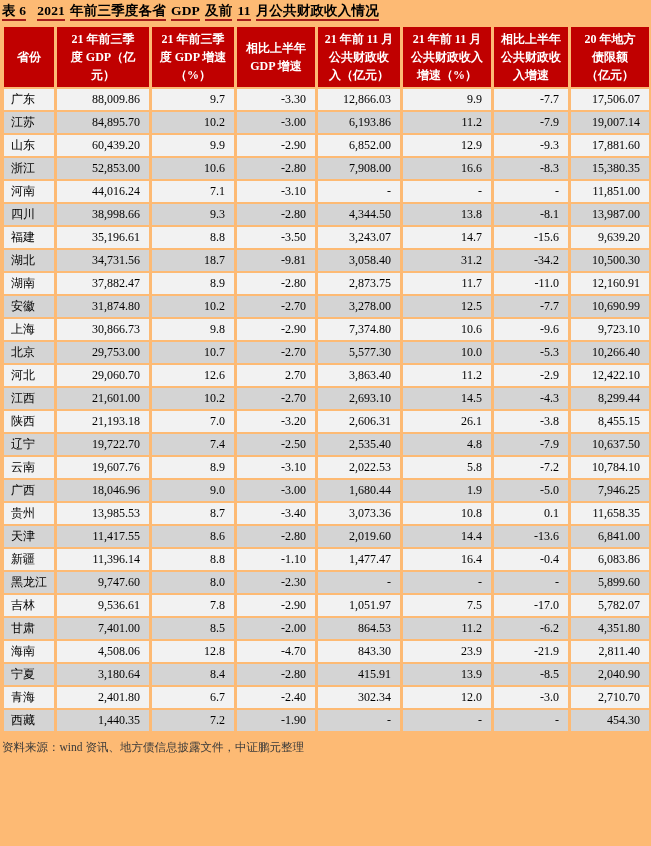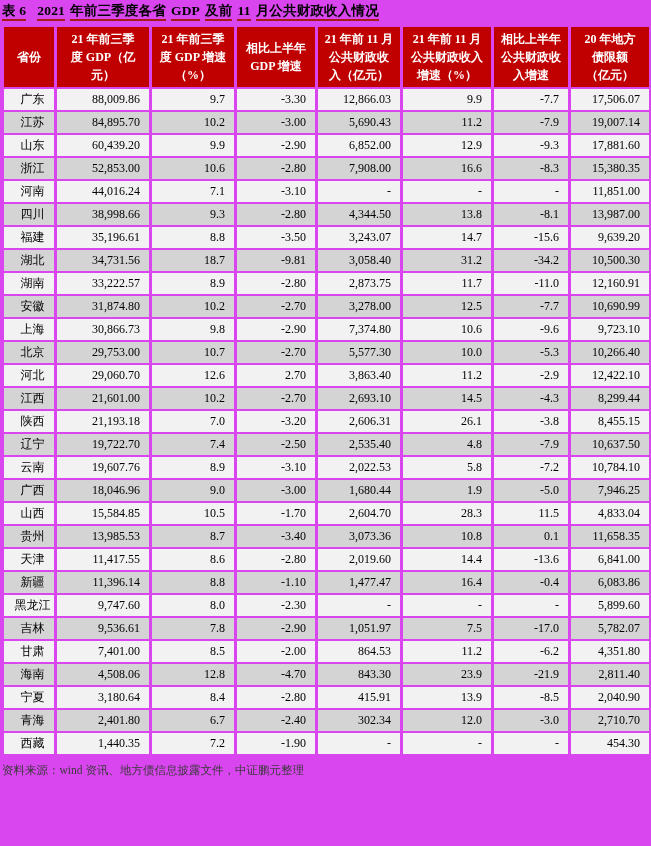--- a/index.html
+++ b/index.html
@@ -1,18 +1,18 @@
 <!DOCTYPE html>
 <html><head>
 <meta charset="utf-8">
 <style>
   html,body{margin:0;padding:0;background:#ffffff;}
   .page{
     width:651px;height:846px;box-sizing:border-box;
-    background:#d946ef;overflow:hidden;
+    background:#fdba74;overflow:hidden;
     font-family:"Liberation Serif",serif;color:#000;
     padding:2px 1px 0 1px;
   }
   .table-title{
     font-size:13.5px;font-weight:bold;color:#000;
     margin:1px 0 4px 1px;letter-spacing:0.2px;white-space:nowrap;
   }
   .title-token{
     border-bottom:2px solid #A61C1C;
     padding-bottom:0px;margin-right:5px;display:inline-block;line-height:16px;
@@ -26,21 +26,21 @@
     background:#C00000;color:#ffffff;font-weight:bold;
     font-size:12px;line-height:18px;text-align:center;
     vertical-align:middle;padding:3px 1px;
   }
   thead th div{white-space:nowrap;}
   tbody td{
     font-size:12px;line-height:21px;height:21px;
     white-space:nowrap;overflow:hidden;vertical-align:middle;
   }
   td.cell-right{text-align:right;padding:0 9px 0 0;}
-  td.cell-left{text-align:center;padding:0 0 0 7px;}
+  td.cell-left{text-align:left;padding:0 0 0 7px;}
   tbody tr:nth-child(odd) td{background:#F2F2F2;}
   tbody tr:nth-child(even) td{background:#D4D4D4;}
   .source-note{
     font-size:11.5px;color:#3a3a3a;margin:7px 0 0 1px;white-space:nowrap;
   }
 </style>
 </head>
 <body>
 
 <div class="page">
@@ -107,21 +107,21 @@
           <td class="cell-right">12,866.03</td>
           <td class="cell-right">9.9</td>
           <td class="cell-right">-7.7</td>
           <td class="cell-right">17,506.07</td>
         </tr>
         <tr>
           <td class="cell-left">江苏</td>
           <td class="cell-right">84,895.70</td>
           <td class="cell-right">10.2</td>
           <td class="cell-right">-3.00</td>
-          <td class="cell-right">5,690.43</td>
+          <td class="cell-right">6,193.86</td>
           <td class="cell-right">11.2</td>
           <td class="cell-right">-7.9</td>
           <td class="cell-right">19,007.14</td>
         </tr>
         <tr>
           <td class="cell-left">山东</td>
           <td class="cell-right">60,439.20</td>
           <td class="cell-right">9.9</td>
           <td class="cell-right">-2.90</td>
           <td class="cell-right">6,852.00</td>
@@ -174,21 +174,21 @@
           <td class="cell-right">34,731.56</td>
           <td class="cell-right">18.7</td>
           <td class="cell-right">-9.81</td>
           <td class="cell-right">3,058.40</td>
           <td class="cell-right">31.2</td>
           <td class="cell-right">-34.2</td>
           <td class="cell-right">10,500.30</td>
         </tr>
         <tr>
           <td class="cell-left">湖南</td>
-          <td class="cell-right">33,222.57</td>
+          <td class="cell-right">37,882.47</td>
           <td class="cell-right">8.9</td>
           <td class="cell-right">-2.80</td>
           <td class="cell-right">2,873.75</td>
           <td class="cell-right">11.7</td>
           <td class="cell-right">-11.0</td>
           <td class="cell-right">12,160.91</td>
         </tr>
         <tr>
           <td class="cell-left">安徽</td>
           <td class="cell-right">31,874.80</td>
@@ -273,30 +273,20 @@
           <td class="cell-left">广西</td>
           <td class="cell-right">18,046.96</td>
           <td class="cell-right">9.0</td>
           <td class="cell-right">-3.00</td>
           <td class="cell-right">1,680.44</td>
           <td class="cell-right">1.9</td>
           <td class="cell-right">-5.0</td>
           <td class="cell-right">7,946.25</td>
         </tr>
         <tr>
-          <td class="cell-left">山西</td>
-          <td class="cell-right">15,584.85</td>
-          <td class="cell-right">10.5</td>
-          <td class="cell-right">-1.70</td>
-          <td class="cell-right">2,604.70</td>
-          <td class="cell-right">28.3</td>
-          <td class="cell-right">11.5</td>
-          <td class="cell-right">4,833.04</td>
-        </tr>
-        <tr>
           <td class="cell-left">贵州</td>
           <td class="cell-right">13,985.53</td>
           <td class="cell-right">8.7</td>
           <td class="cell-right">-3.40</td>
           <td class="cell-right">3,073.36</td>
           <td class="cell-right">10.8</td>
           <td class="cell-right">0.1</td>
           <td class="cell-right">11,658.35</td>
         </tr>
         <tr>

